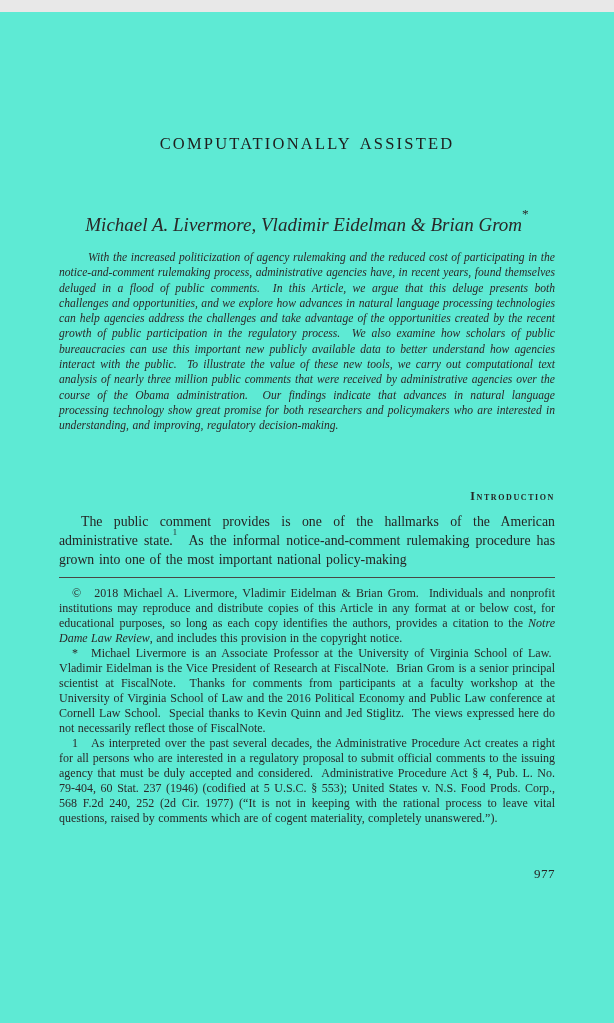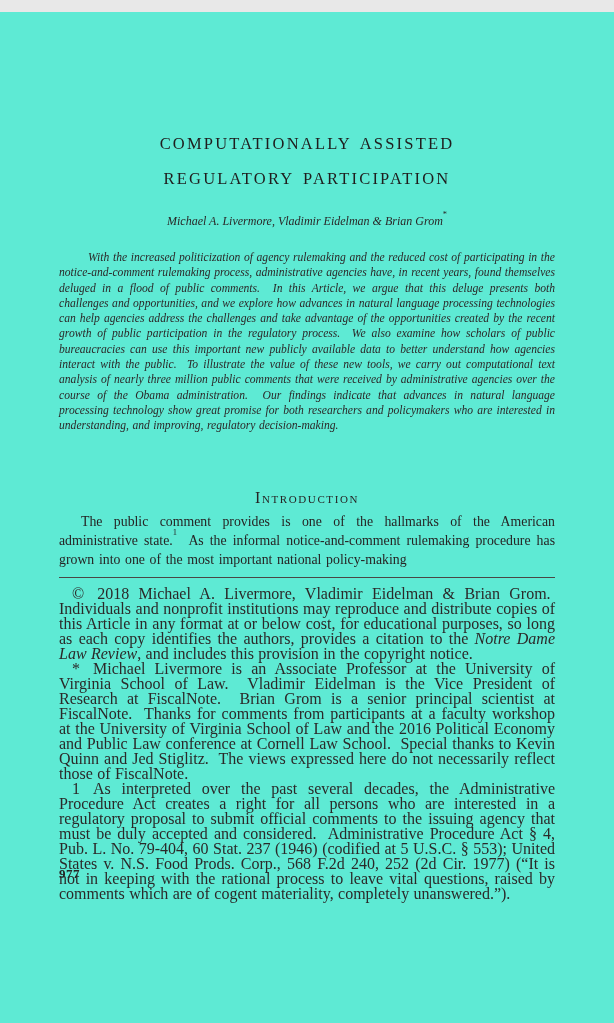--- a/index.html
+++ b/index.html
@@ -28,21 +28,21 @@
     font-size: 16.5px;
     letter-spacing: 2.2px;
     word-spacing: 3px;
     line-height: 35px;
     color: #1f1d1d;
   }
   .byline {
     top: 202px;
     text-align: center;
     font-style: italic;
-    font-size: 12px;
+    font-size: 19px;
     color: #2a2828;
   }
   .byline sup {
     font-size: 0.7em;
     line-height: 0;
     position: relative;
     top: -0.4em;
     font-style: normal;
   }
   .abstract {
@@ -52,24 +52,24 @@
     font-size: 11.6px;
     line-height: 15.3px;
     text-align: justify;
     text-indent: 29px;
     word-spacing: 0.6px;
     color: #2b2929;
   }
   .section-heading {
     top: 477px;
     margin: 0;
-    text-align: center;
-    font-weight: normal;
+    text-align: right;
+    font-weight: bold;
     font-variant: small-caps;
-    font-size: 16px;
+    font-size: 12px;
     letter-spacing: 1.6px;
     color: #262424;
   }
   .body-para {
     top: 501px;
     margin: 0;
     font-size: 13.8px;
     line-height: 18.8px;
     text-align: justify;
     text-indent: 22px;
@@ -85,49 +85,47 @@
     top: 565px;
   }
   .rule {
     border-top: 1px solid #4a4745;
     width: 100%;
     height: 0;
     margin-bottom: 8px;
   }
   .fn {
     margin: 0;
-    font-size: 16px;
+    font-size: 12px;
     line-height: 15px;
     text-align: justify;
     text-indent: 13px;
     word-spacing: 0.4px;
     color: #2b2929;
   }
   .fn .fn-marker {
     margin-right: 13px;
   }
   .fn i {
     font-style: italic;
   }
   .page-number {
     top: 854px;
-    text-align: left;
+    text-align: right;
     font-size: 13px;
     letter-spacing: 0.5px;
-    font-weight: bold;
   }
 </style>
 </head>
 <body>
 
 <div class="page">
 
   <header class="col title-block">
     <div>COMPUTATIONALLY ASSISTED</div>
-    <div>REGULATORY PARTICIPATION</div>
   </header>
 
   <div class="col byline">
     <span>Michael A. Livermore, Vladimir Eidelman &amp; Brian Grom</span><sup>*</sup>
   </div>
 
   <p class="col abstract">With the increased politicization of agency rulemaking and the reduced cost of participating in the notice-and-comment rulemaking process, administrative agencies have, in recent years, found themselves deluged in a flood of public comments.&nbsp; In this Article, we argue that this deluge presents both challenges and opportunities, and we explore how advances in natural language processing technologies can help agencies address the challenges and take advantage of the opportunities created by the recent growth of public participation in the regulatory process.&nbsp; We also examine how scholars of public bureaucracies can use this important new publicly available data to better understand how agencies interact with the public.&nbsp; To illustrate the value of these new tools, we carry out computational text analysis of nearly three million public comments that were received by administrative agencies over the course of the Obama administration.&nbsp; Our findings indicate that advances in natural language processing technology show great promise for both researchers and policymakers who are interested in understanding, and improving, regulatory decision-making.</p>
 
   <h2 class="col section-heading">Introduction</h2>
 

